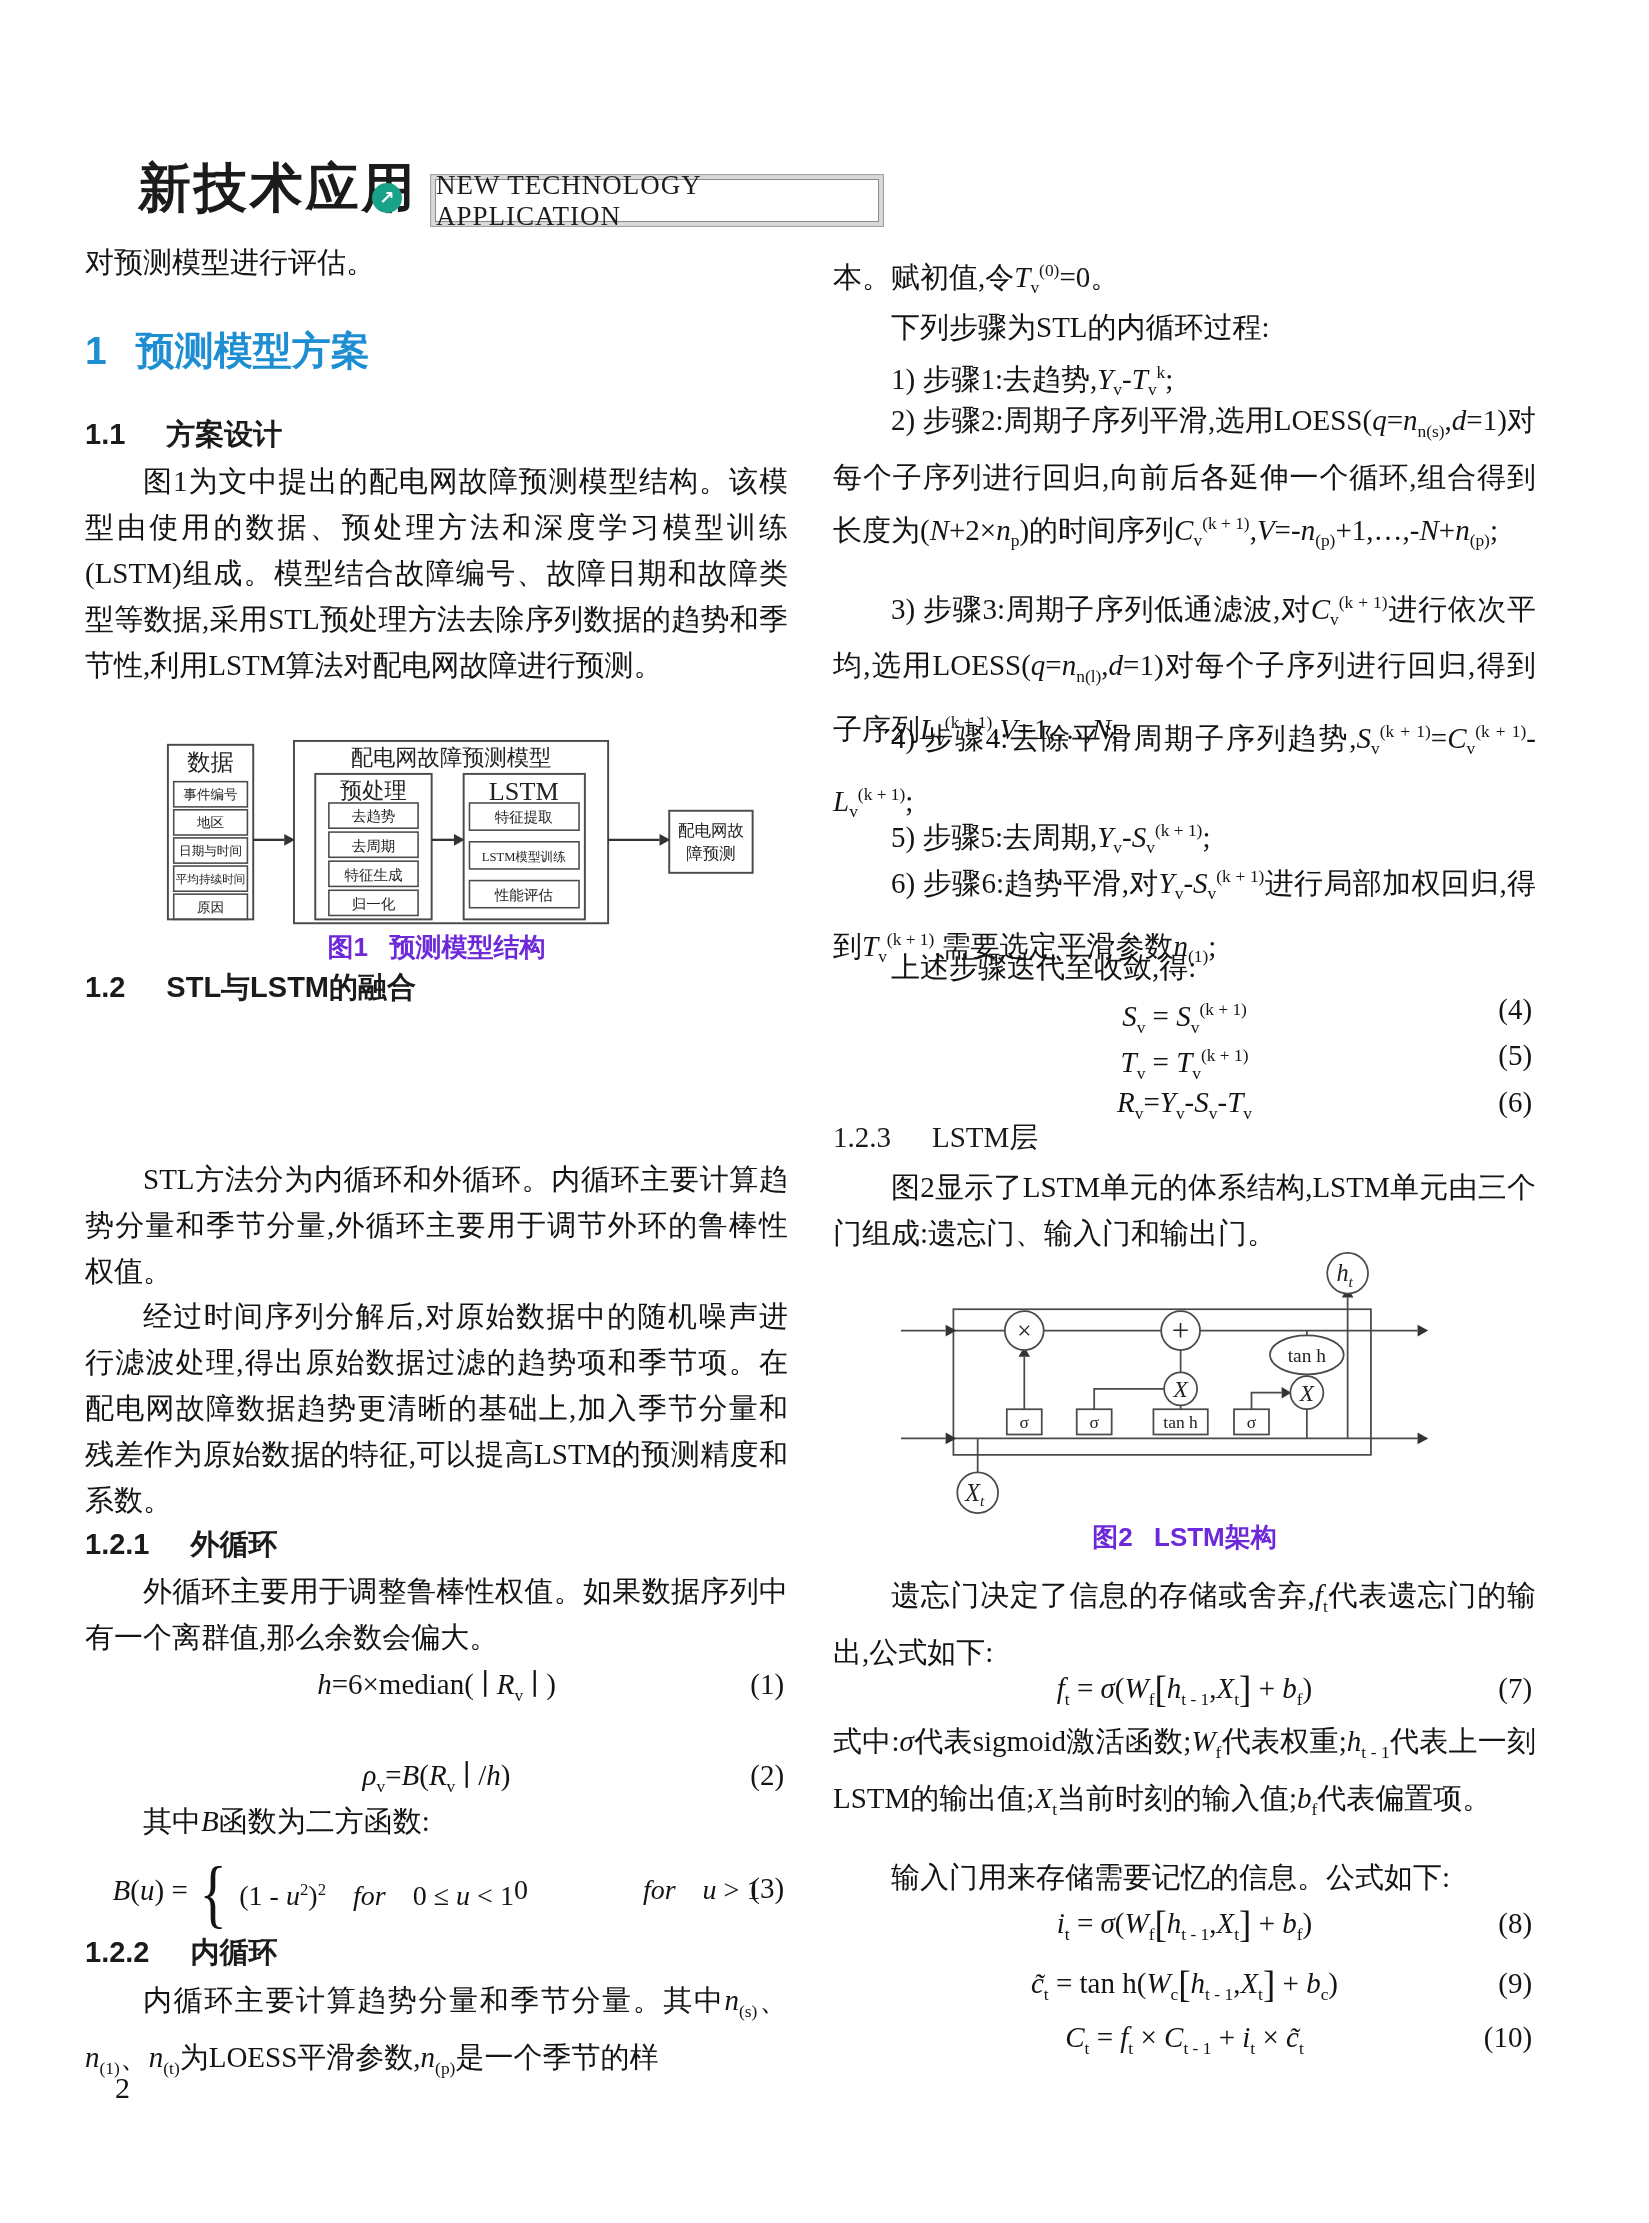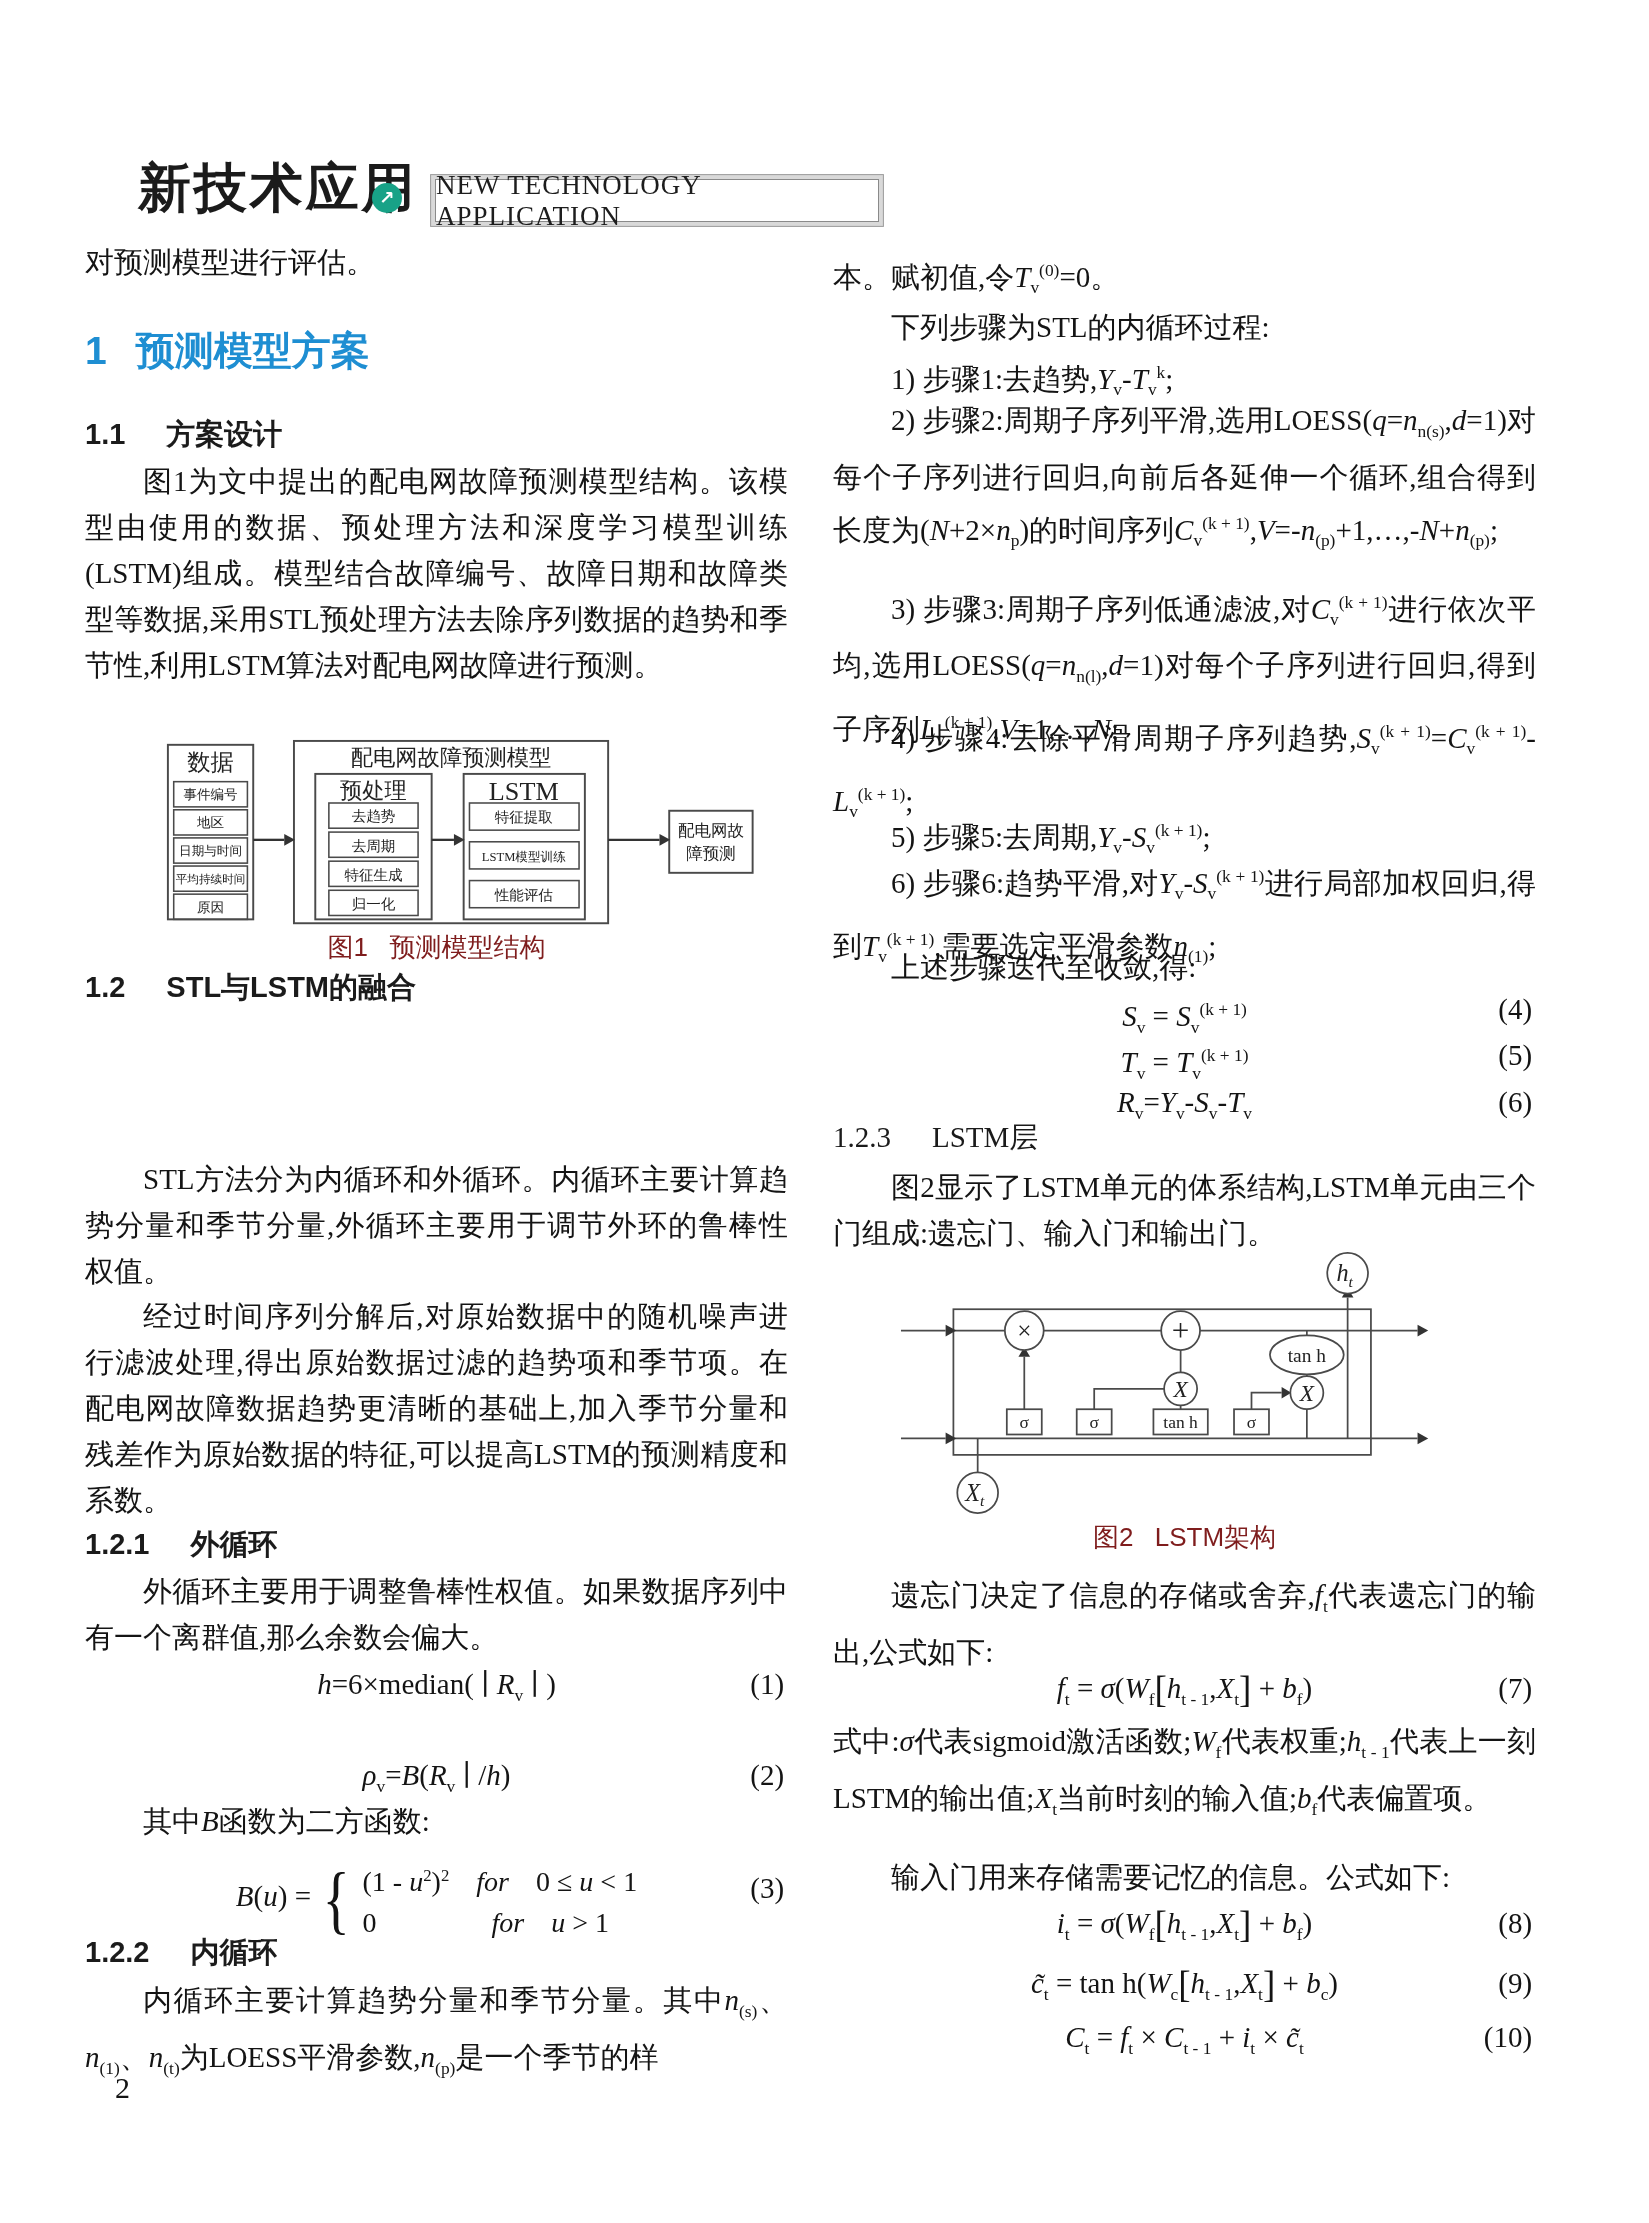--- a/index.html
+++ b/index.html
@@ -31,26 +31,26 @@
              font-family:"Liberation Sans","DejaVu Sans",sans-serif; color:#1b1b1b; }
 
   .formula { text-align:center; font-size:29px; line-height:46px; }
   .formula .f-num { position:absolute; right:3.9px; top:0; }
   .formula i { font-family:"Liberation Serif","DejaVu Serif",serif; }
   sub { font-size:0.60em; } sup { font-size:0.60em; }
   .br { font-size:37px; line-height:0; vertical-align:-3.9px; }
 
   .cases { display:inline-flex; align-items:center; vertical-align:middle; }
   .brace { font-size:76px; font-weight:400; line-height:76px; margin-right:7.8px; transform:scaleX(0.75); }
-  .case-rows { display:inline-flex; flex-direction:column; text-align:left; font-size:28px; line-height:41px; }
+  .case-rows { display:inline-flex; flex-direction:row; text-align:left; font-size:28px; line-height:41px; }
   .sp  { display:inline-block; width:27px; }
   .sp2 { display:inline-block; width:115px; }
 
-  .figcap { display:flex; justify-content:center; gap:21.3px; font-weight:400; font-size:26px;
-            font-family:"Liberation Sans","DejaVu Sans",sans-serif; color:#7f1d1d; }
+  .figcap { display:flex; justify-content:center; gap:21.3px; font-weight:700; font-size:26px;
+            font-family:"Liberation Sans","DejaVu Sans",sans-serif; color:#6d28d9; }
   svg text { font-family:"Liberation Serif","DejaVu Serif",serif; fill:#222; }
   .pagenum { position:absolute; left:115px; top:2071px; font-size:30px; }
 </style>
 </head>
 <body>
 
 <div class="page">
 
   <div class="hdr-cn">新技术应用</div>
   <div class="hdr-badge">↗</div>

